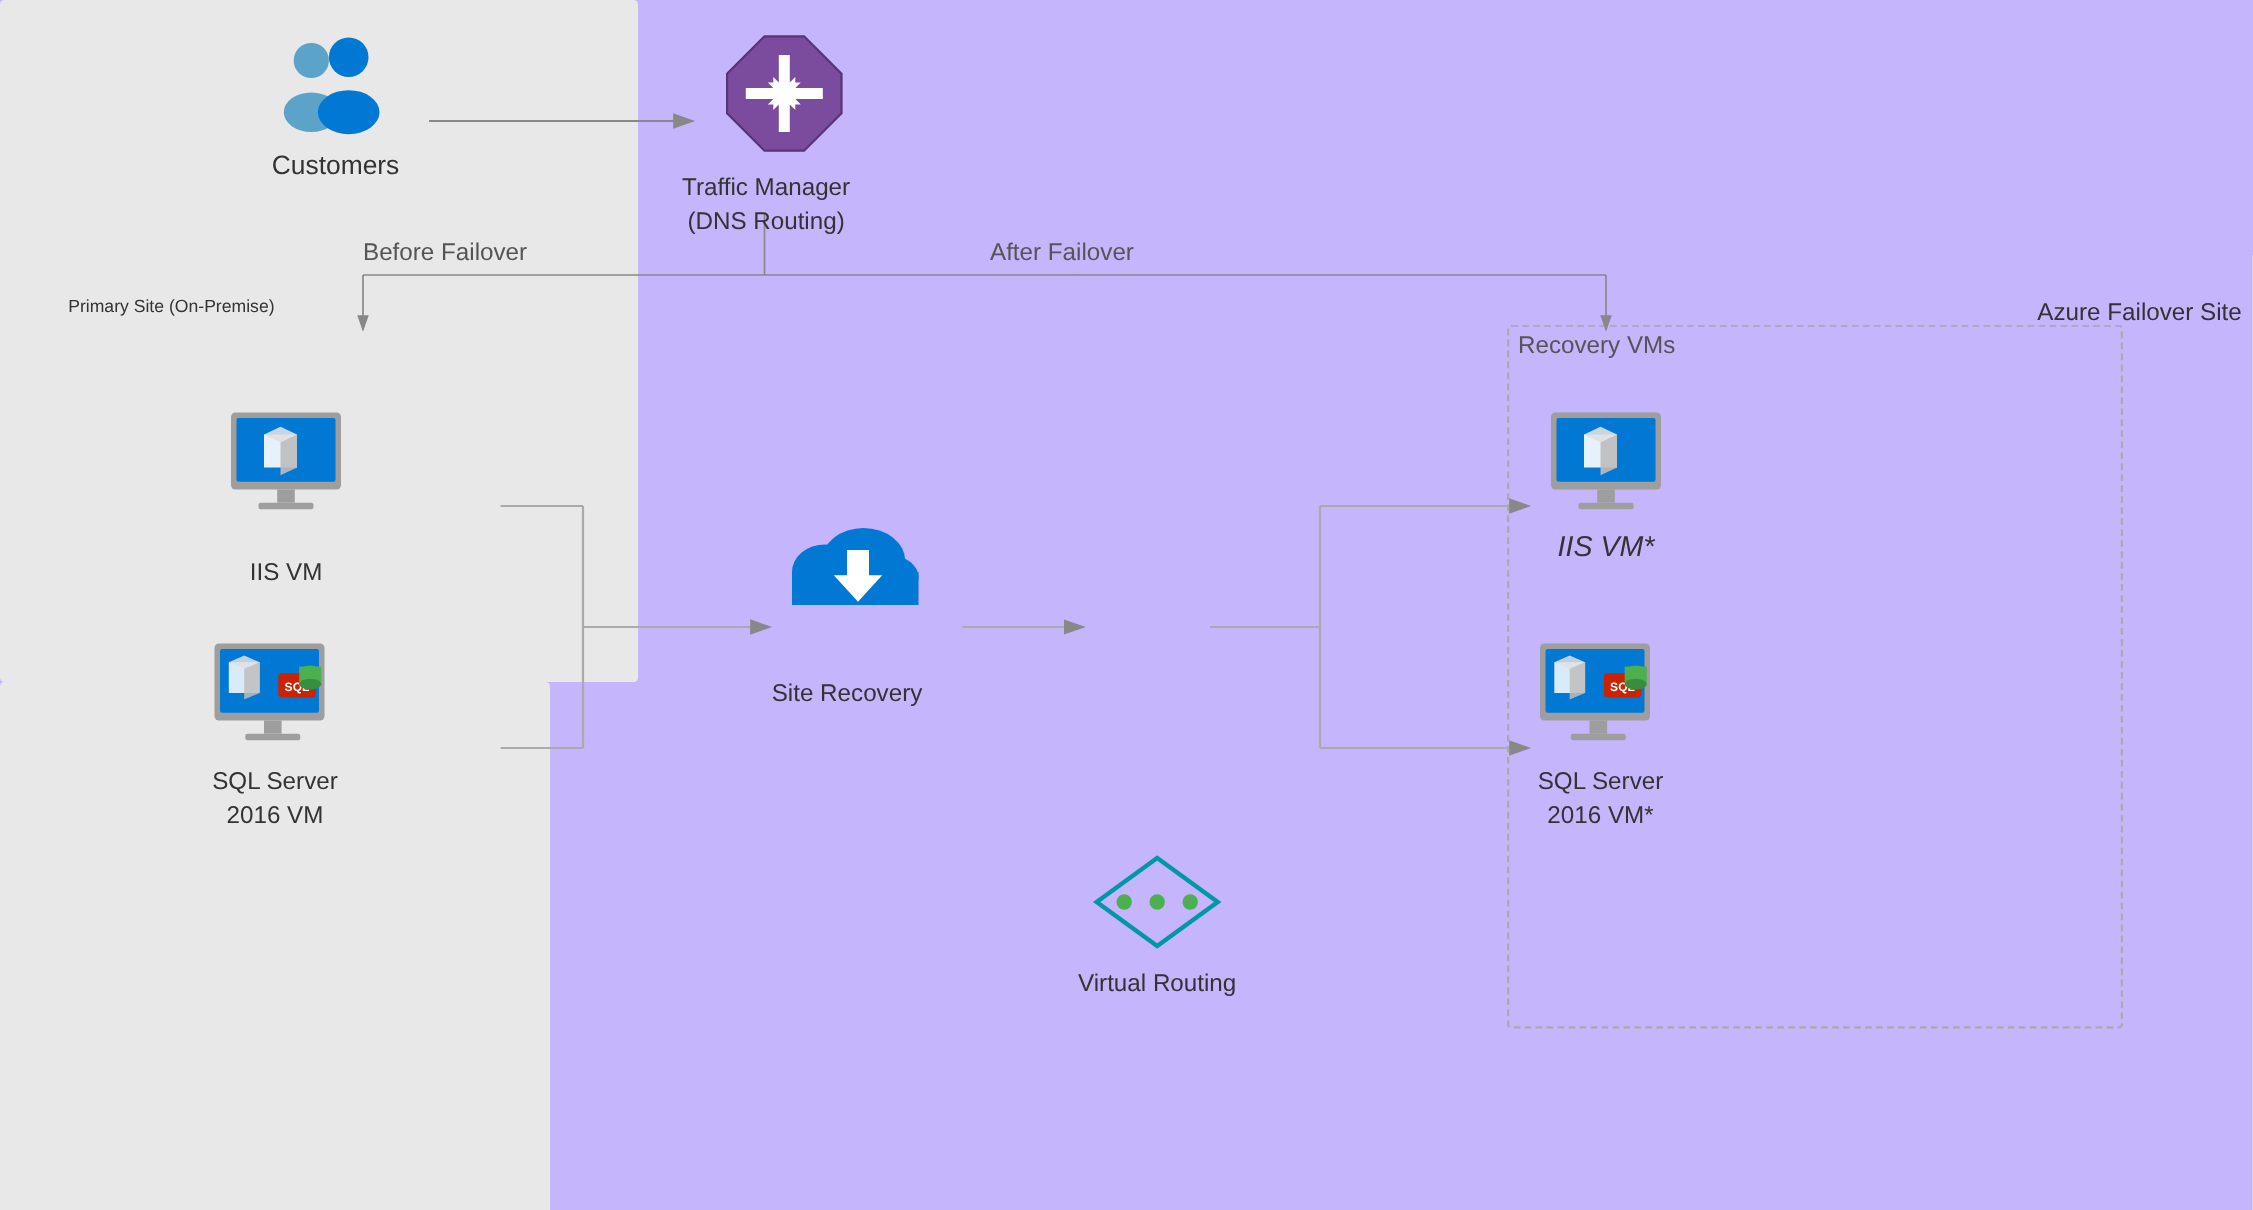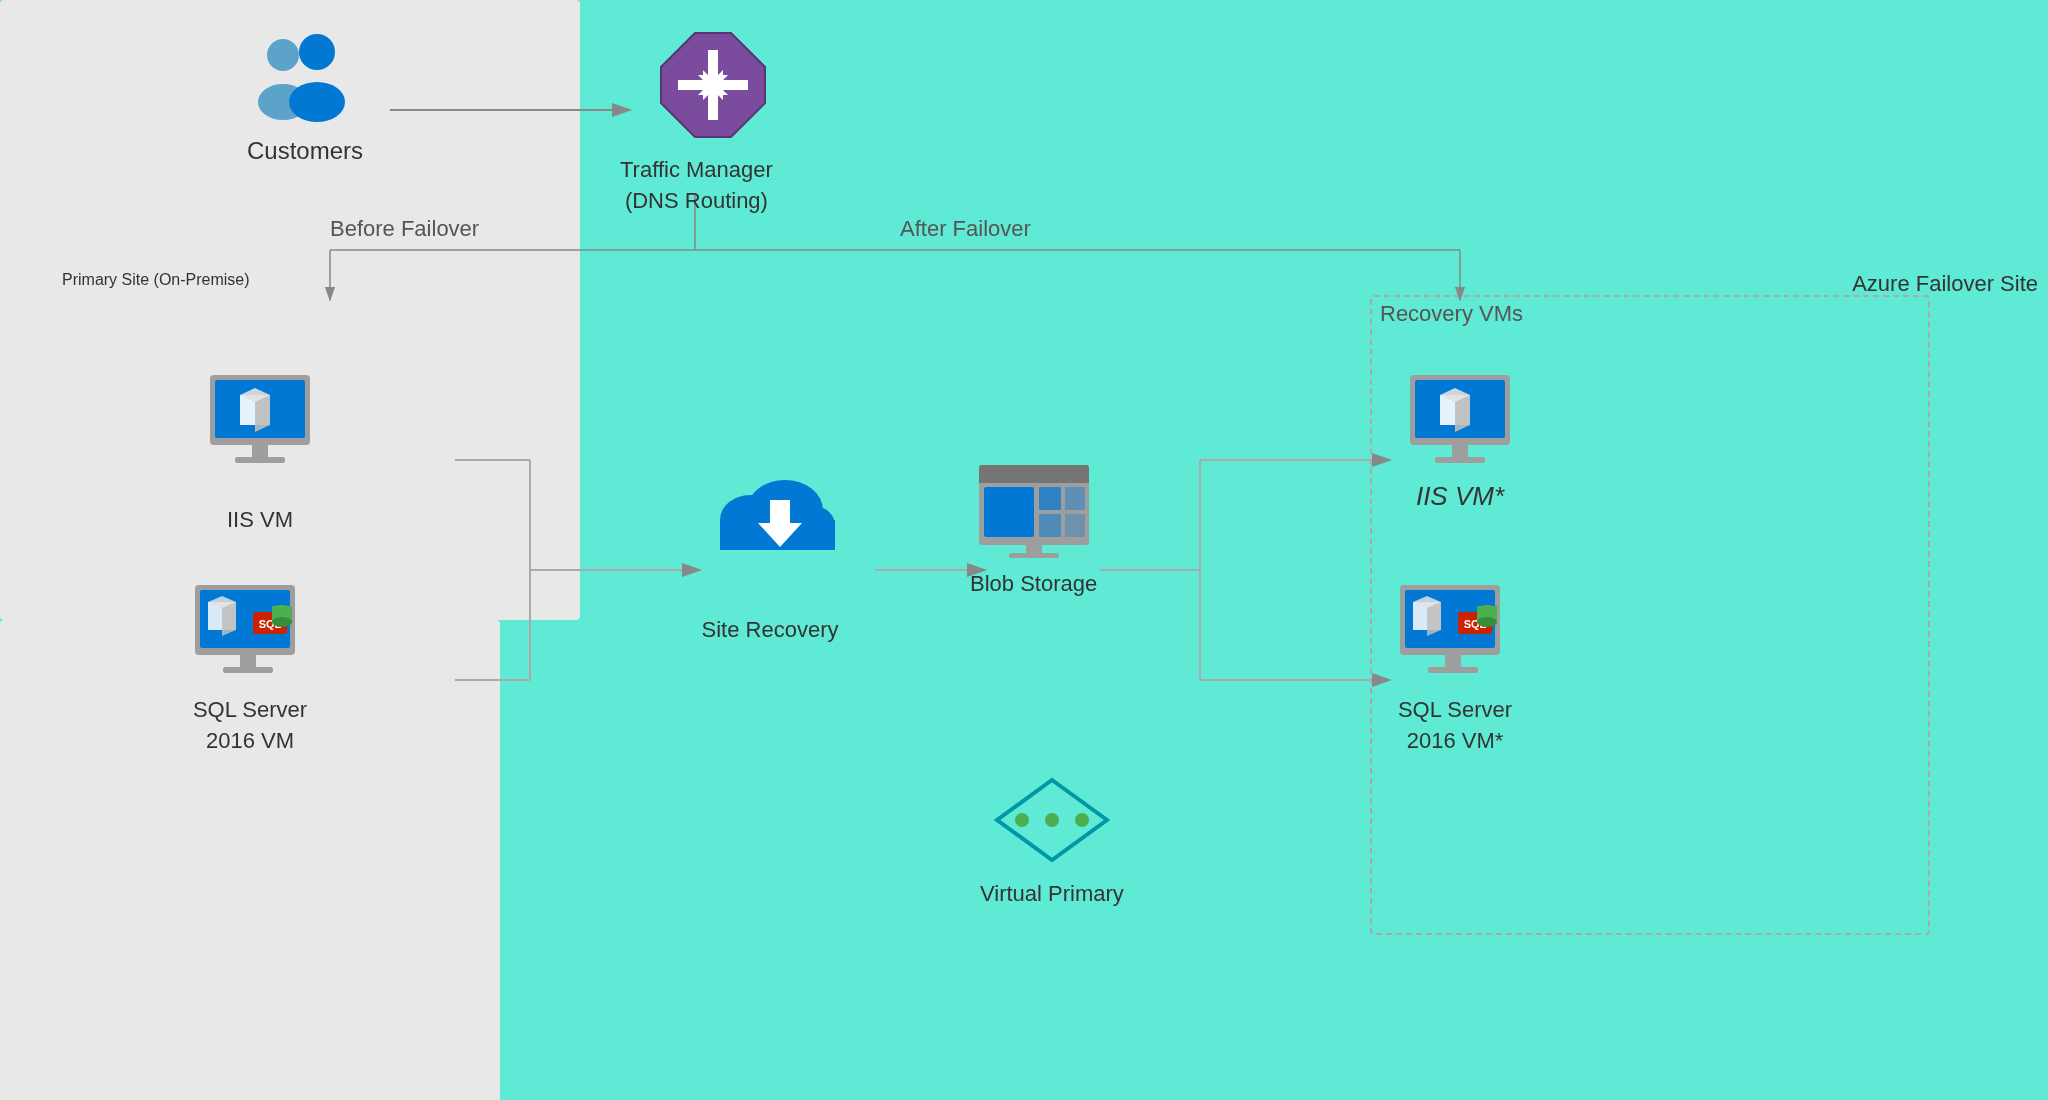--- a/index.html
+++ b/index.html
@@ -9,21 +9,21 @@
       width: 2048px;
       height: 1100px;
       overflow: hidden;
       position: relative;
     }
 
     .diagram-container {
       width: 2048px;
       height: 1100px;
       position: relative;
-      background: #5eead4;
+      background: #c4b5fd;
     }
 
     
     .label {
       position: absolute;
       text-align: center;
       font-size: 22px;
       color: #333;
       line-height: 1.3;
     }
@@ -217,39 +217,20 @@
       <ellipse cx="50" cy="65" rx="30" ry="25" fill="#0078d4"></ellipse>
       <ellipse cx="85" cy="55" rx="38" ry="30" fill="#0078d4"></ellipse>
       <ellipse cx="110" cy="70" rx="25" ry="20" fill="#0078d4"></ellipse>
       <rect x="20" y="65" width="115" height="30" fill="#0078d4"></rect>
 
       <polygon points="70,45 90,45 90,68 102,68 80,92 58,68 70,68" fill="white"></polygon>
     </svg>
     <span class="label" style="position:relative; font-size:22px; color:#333;margin-top:36px;">Site Recovery</span>
   </div>
 
-  <div class="icon-box" style="left:970px; top:460px; align-items:center;">
-    <svg width="120" height="100" viewBox="0 0 120 100">
-
-      <rect x="5" y="5" width="110" height="80" rx="3" fill="#9e9e9e"></rect>
-
-      <rect x="5" y="5" width="110" height="18" rx="3" fill="#757575"></rect>
-      <rect x="5" y="14" width="110" height="9" fill="#757575"></rect>
-
-      <rect x="10" y="27" width="50" height="50" rx="2" fill="#0078d4"></rect>
-      <rect x="65" y="27" width="22" height="23" rx="1" fill="#0078d4" opacity="0.7"></rect>
-      <rect x="65" y="54" width="22" height="23" rx="1" fill="#0078d4" opacity="0.5"></rect>
-      <rect x="91" y="27" width="20" height="23" rx="1" fill="#0078d4" opacity="0.4"></rect>
-      <rect x="91" y="54" width="20" height="23" rx="1" fill="#0078d4" opacity="0.3"></rect>
-
-      <rect x="52" y="85" width="16" height="8" fill="#9e9e9e"></rect>
-      <rect x="35" y="93" width="50" height="5" rx="2" fill="#9e9e9e"></rect>
-    </svg>
-    <span class="label" style="position:relative; font-size:22px; color:#333;">Blob Storage</span>
-  </div>
 
   <div class="icon-box" style="left:1400px; top:370px; align-items:center;">
     <svg width="120" height="100" viewBox="0 0 120 100">
       <rect x="10" y="5" width="100" height="70" rx="4" ry="4" fill="#9e9e9e"></rect>
       <rect x="15" y="10" width="90" height="58" rx="2" ry="2" fill="#0078d4"></rect>
       <g transform="translate(35, 15)">
         <rect x="5" y="10" width="30" height="30" fill="white" opacity="0.9"></rect>
         <polygon points="5,10 20,3 35,10 20,17" fill="#e0e0e0" opacity="0.9"></polygon>
         <polygon points="35,10 35,40 20,47 20,17" fill="#bdbdbd" opacity="0.9"></polygon>
       </g>
@@ -283,17 +264,17 @@
 
   <div class="icon-box" style="left:980px; top:770px; align-items:center;">
     <svg width="130" height="100" viewBox="0 0 130 100">
 
       <polygon points="65,10 120,50 65,90 10,50" fill="none" stroke="#0097a7" stroke-width="4"></polygon>
 
       <circle cx="35" cy="50" r="7" fill="#4caf50"></circle>
       <circle cx="65" cy="50" r="7" fill="#4caf50"></circle>
       <circle cx="95" cy="50" r="7" fill="#4caf50"></circle>
     </svg>
-    <span class="label" style="position:relative; font-size:22px; color:#333;">Virtual Primary</span>
+    <span class="label" style="position:relative; font-size:22px; color:#333;">Virtual Routing</span>
   </div>
 
 
 </div>
 
 </body></html>

